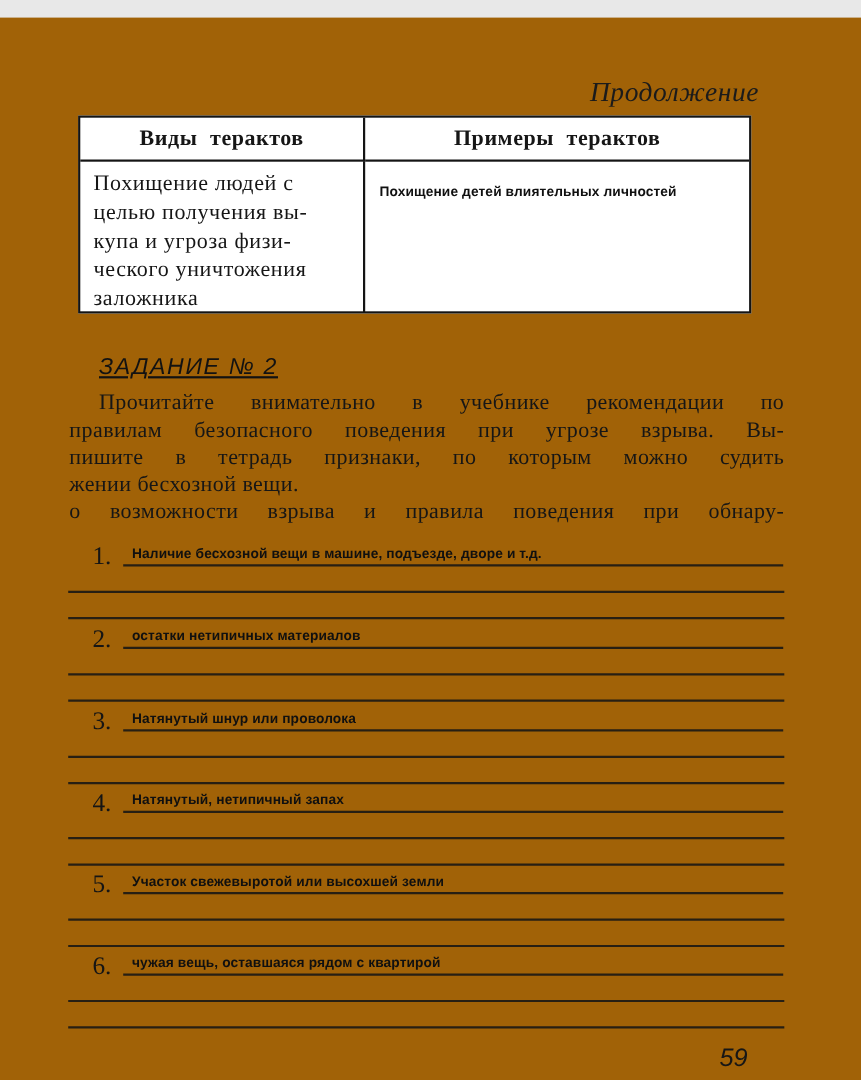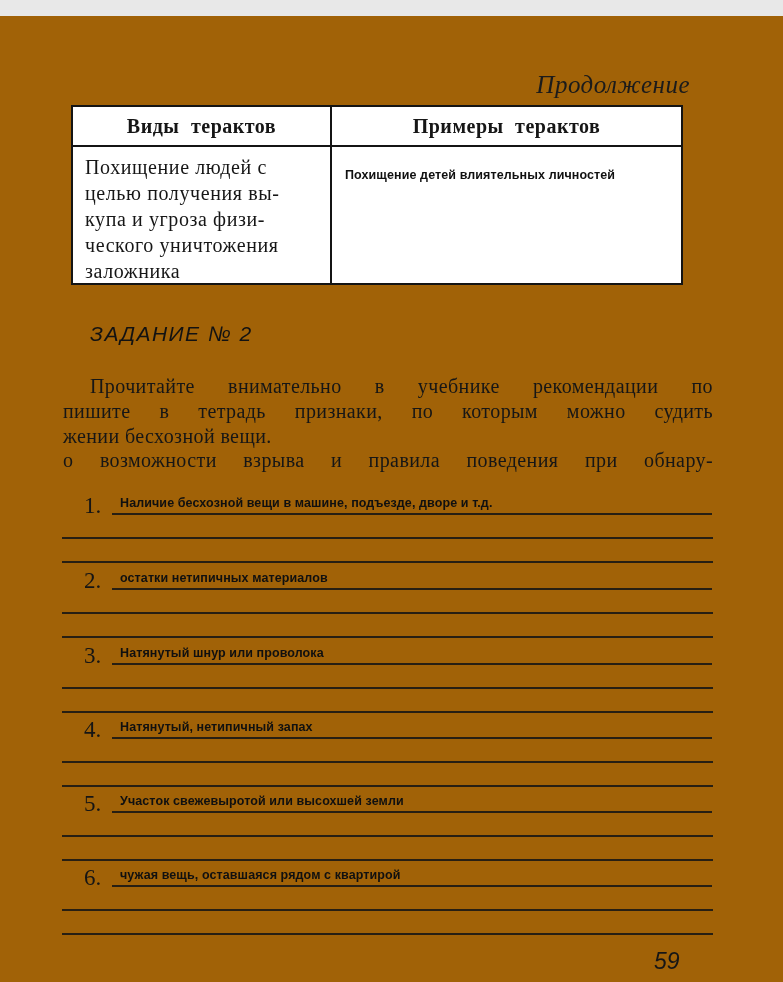--- a/index.html
+++ b/index.html
@@ -72,27 +72,28 @@
   
   .task-heading {
     position: absolute;
     left: 90px;
     top: 306px;
     font-family: "Liberation Sans", sans-serif;
     font-style: italic;
     font-size: 21px;
     letter-spacing: 1.5px;
     color: #121212;
+    text-decoration: underline;
   }
 
   
   .instructions {
     position: absolute;
     left: 63px;
-    top: 358px;
+    top: 338px;
     width: 650px;
     font-size: 20px;
     line-height: 24.8px;
     letter-spacing: 0.4px;
   }
   .instructions .pline { text-align: justify; text-align-last: justify; }
   .instructions .pline.first { text-indent: 27px; }
   .instructions .pline.last { text-align-last: left; }
 
   
@@ -148,20 +149,21 @@
 заложника</div>
     <div class="bcell-example">
       <span class="answer-font">Похищение детей влиятельных личностей</span>
     </div>
   </div>
 
   <div class="task-heading">ЗАДАНИЕ № 2</div>
 
   <div class="instructions">
     <div class="pline first">Прочитайте внимательно в учебнике рекомендации по</div>
+    <div class="pline">правилам безопасного поведения при угрозе взрыва. Вы-</div>
     <div class="pline">пишите в тетрадь признаки, по которым можно судить</div>
     <div class="pline last">жении бесхозной вещи.</div>
     <div class="pline">о возможности взрыва и правила поведения при обнару-</div>
   </div>
 
   <div class="answers">
 
     <div class="item item-0">
       <span class="num">1.</span>
       <span class="ans answer-font">Наличие бесхозной вещи в машине, подъезде, дворе и т.д.</span>

